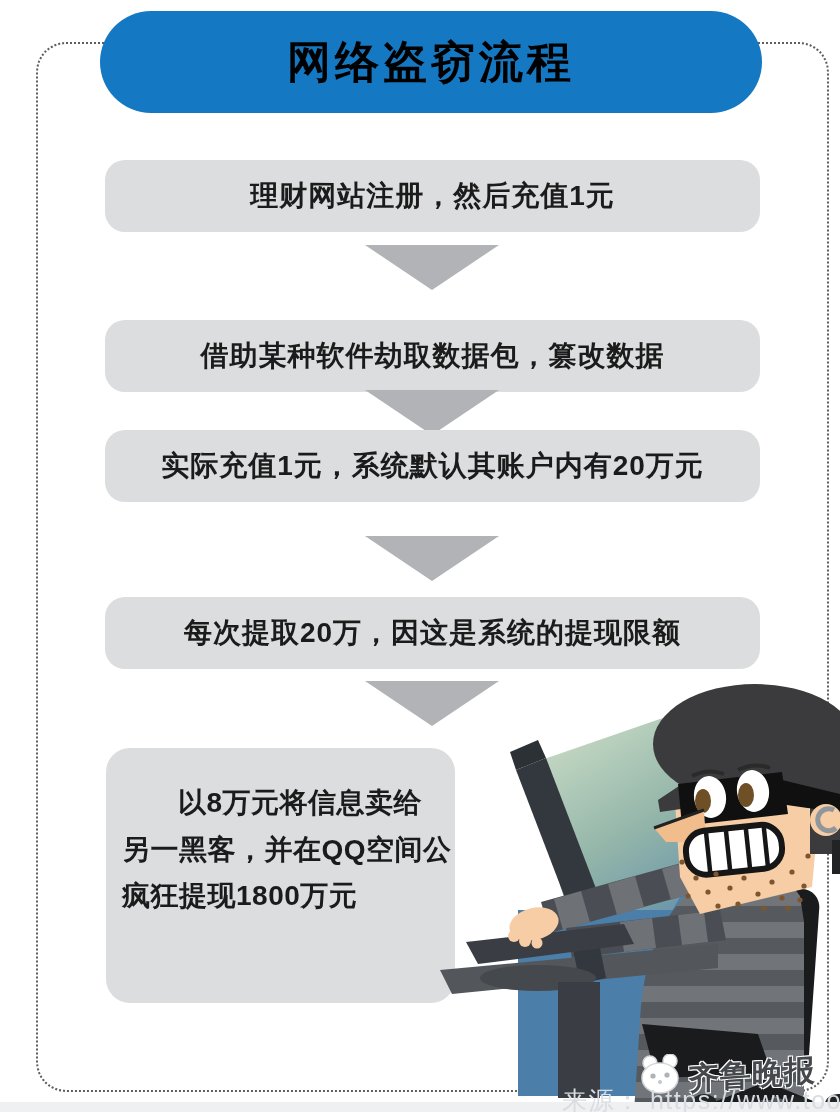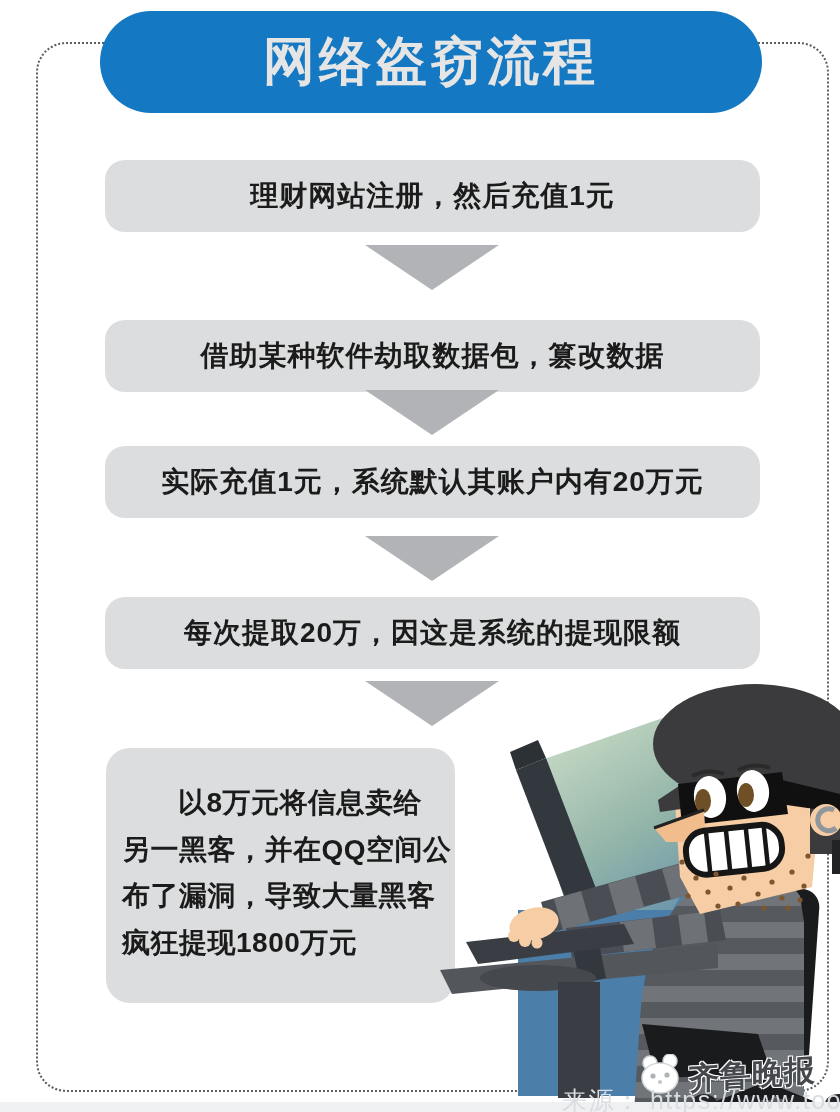--- a/index.html
+++ b/index.html
@@ -10,31 +10,31 @@
   .dotted-border{
     position:absolute;left:36px;top:42px;width:789px;height:1046px;
     border:2px dotted #5d5d5d;border-radius:30px;
   }
   .header-pill{
     position:absolute;left:100px;top:11px;width:662px;height:102px;
     background:#1578c2;border-radius:51px;
     display:flex;align-items:center;justify-content:center;
   }
   .header-pill span{
-    color:#e5e5e5;font-size:52px;font-weight:700;letter-spacing:4px;
+    color:#000000;font-size:44px;font-weight:700;letter-spacing:4px;
   }
   .step-box{
     position:absolute;left:105px;width:655px;height:72px;
     background:#dcddde;border-radius:20px;
     display:flex;align-items:center;justify-content:center;
   }
   .step-box span{
     color:#1b1b1b;font-size:28px;font-weight:700;letter-spacing:1px;
   }
-  .sb1{top:160px;} .sb2{top:320px;} .sb3{top:446px;} .sb4{top:597px;}
+  .sb1{top:160px;} .sb2{top:320px;} .sb3{top:430px;} .sb4{top:597px;}
   .final-box{
     position:absolute;left:106px;top:748px;width:349px;height:255px;
     background:#dcddde;border-radius:24px;
   }
   .final-text{
     padding:32px 14px 0 16px;color:#1b1b1b;font-size:28px;font-weight:700;
     line-height:46.5px;letter-spacing:0.5px;
   }
   .final-text .line{white-space:nowrap;}
   .final-text .line.first{text-indent:56px;}
@@ -92,21 +92,20 @@
 
   <div class="step-box sb4">
     <span>每次提取20万，因这是系统的提现限额</span>
   </div>
   <div class="down-arrow ar4"></div>
 
   <div class="final-box">
     <div class="final-text">
       <div class="line first">以8万元将信息卖给</div>
       <div class="line">另一黑客，并在QQ空间公</div>
-      <div class="line">布了漏洞，导致大量黑客</div>
       <div class="line">疯狂提现1800万元</div>
     </div>
   </div>
 
   <svg class="illustration" viewBox="0 0 420 430" width="420" height="430">
     <defs>
       <linearGradient id="screenGrad" x1="0" y1="0" x2="0.55" y2="1">
         <stop offset="0" stop-color="#dce9d0"></stop>
         <stop offset="0.55" stop-color="#93b5a9"></stop>
         <stop offset="1" stop-color="#5585ab"></stop>

